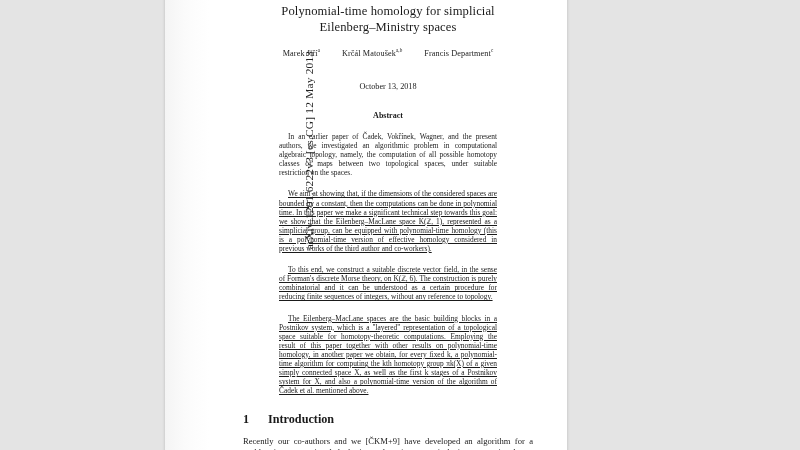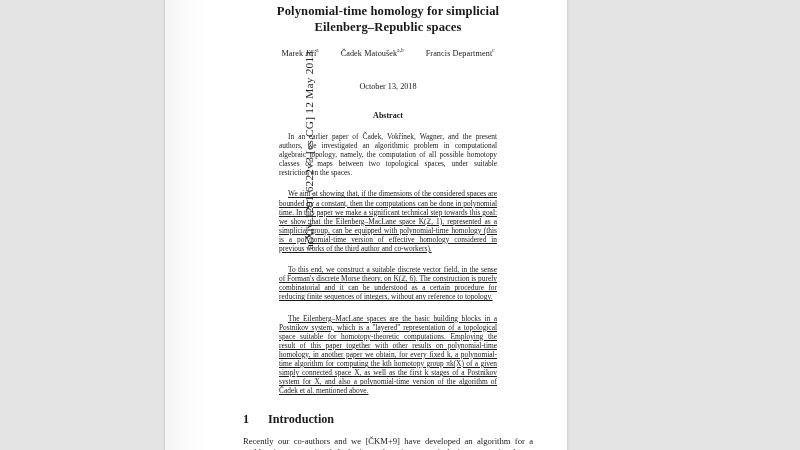--- a/index.html
+++ b/index.html
@@ -67,21 +67,21 @@
     color: #222;
     white-space: nowrap;
   }
 
   
   .title {
     margin: 50px 0 0 0;
     text-align: center;
     font-size: 12.6px;
     line-height: 15.5px;
-    font-weight: bold;
+    font-weight: normal;
     letter-spacing: 0.1px;
   }
 
   .authors {
     margin-top: 14px;
     text-align: center;
     font-size: 8.2px;
     letter-spacing: 0.1px;
   }
   .authors .au { display: inline-block; }
@@ -156,25 +156,25 @@
 
   <div id="page">
     <div id="page-left-shade"></div>
 
     <div id="content">
 
       <div id="arxiv-stamp">arXiv:1201.6222v3  [cs.CG]  12 May 2013</div>
 
       <h1 class="title">
         <span>Polynomial-time homology for simplicial</span><br>
-        <span>Eilenberg–Republic spaces</span>
+        <span>Eilenberg–Ministry spaces</span>
       </h1>
 
       <div class="authors">
-        <span class="au"><span>Marek Jiří</span><sup>a</sup></span><span class="gap"></span><span class="au"><span>Čadek Matoušek</span><sup>a,b</sup></span><span class="gap"></span><span class="au"><span>Francis Department</span><sup>c</sup></span>
+        <span class="au"><span>Marek Jiří</span><sup>a</sup></span><span class="gap"></span><span class="au"><span>Krčál Matoušek</span><sup>a,b</sup></span><span class="gap"></span><span class="au"><span>Francis Department</span><sup>c</sup></span>
       </div>
 
       <div class="date">October 13, 2018</div>
 
       <div class="abstract-block">
         <div class="abstract-head">Abstract</div>
         <p>In an earlier paper of Čadek, Vokřínek, Wagner, and the present authors, we investigated an algorithmic problem in computational algebraic topology, namely, the computation of all possible homotopy classes of maps between two topological spaces, under suitable restriction on the spaces.</p>
         <p>We aim at showing that, if the dimensions of the considered spaces are bounded by a constant, then the computations can be done in polynomial time. In this paper we make a significant technical step towards this goal: we show that the Eilenberg–MacLane space K(ℤ, 1), represented as a simplicial group, can be equipped with polynomial-time homology (this is a polynomial-time version of effective homology considered in previous works of the third author and co-workers).</p>
         <p>To this end, we construct a suitable discrete vector field, in the sense of Forman's discrete Morse theory, on K(ℤ, 6). The construction is purely combinatorial and it can be understood as a certain procedure for reducing finite sequences of integers, without any reference to topology.</p>
         <p>The Eilenberg–MacLane spaces are the basic building blocks in a Postnikov system, which is a "layered" representation of a topological space suitable for homotopy-theoretic computations. Employing the result of this paper together with other results on polynomial-time homology, in another paper we obtain, for every fixed k, a polynomial-time algorithm for computing the kth homotopy group πk(X) of a given simply connected space X, as well as the first k stages of a Postnikov system for X, and also a polynomial-time version of the algorithm of Čadek et al. mentioned above.</p>

